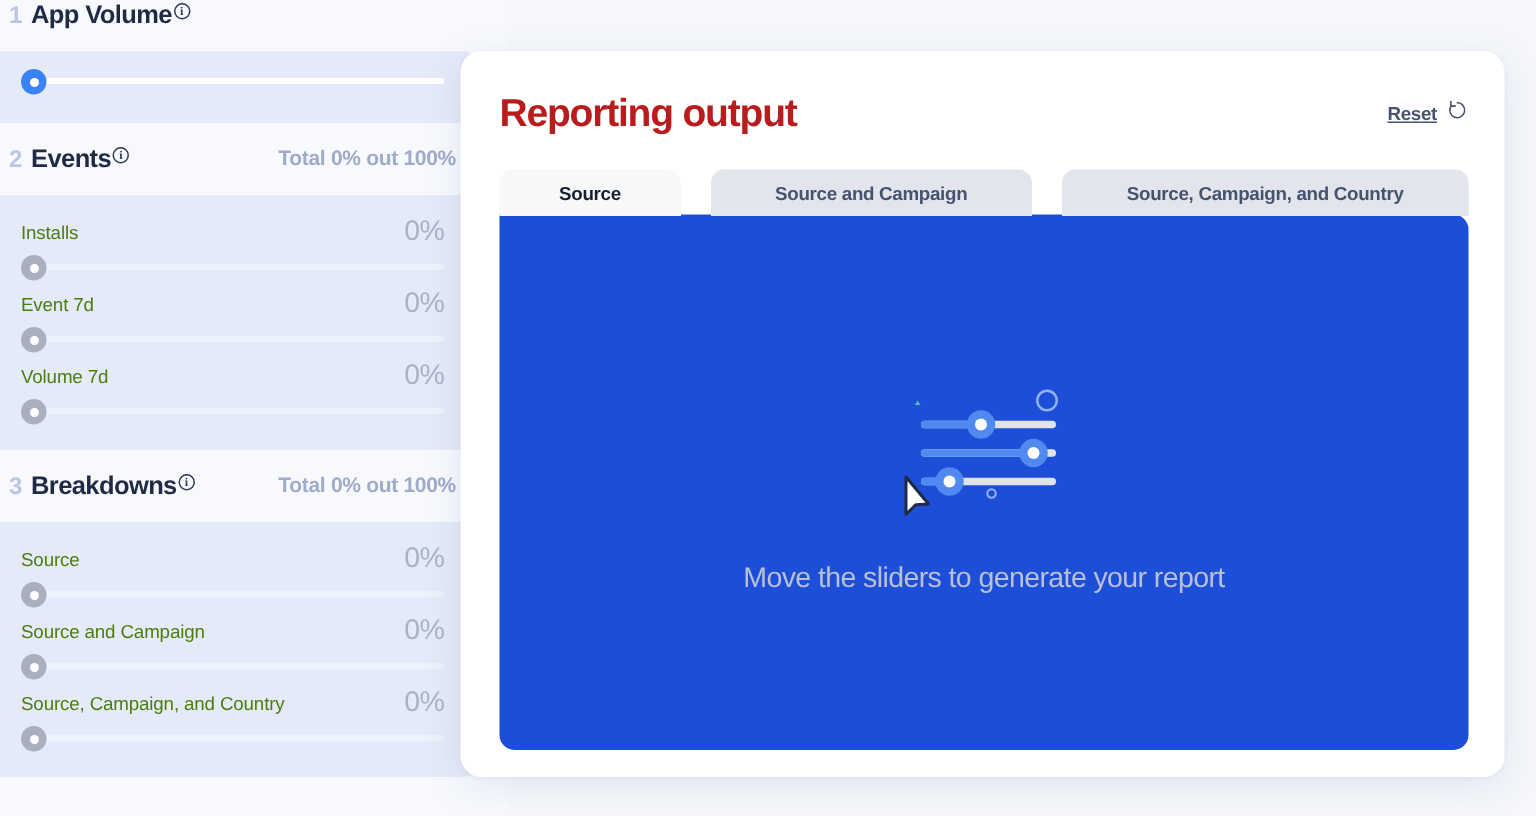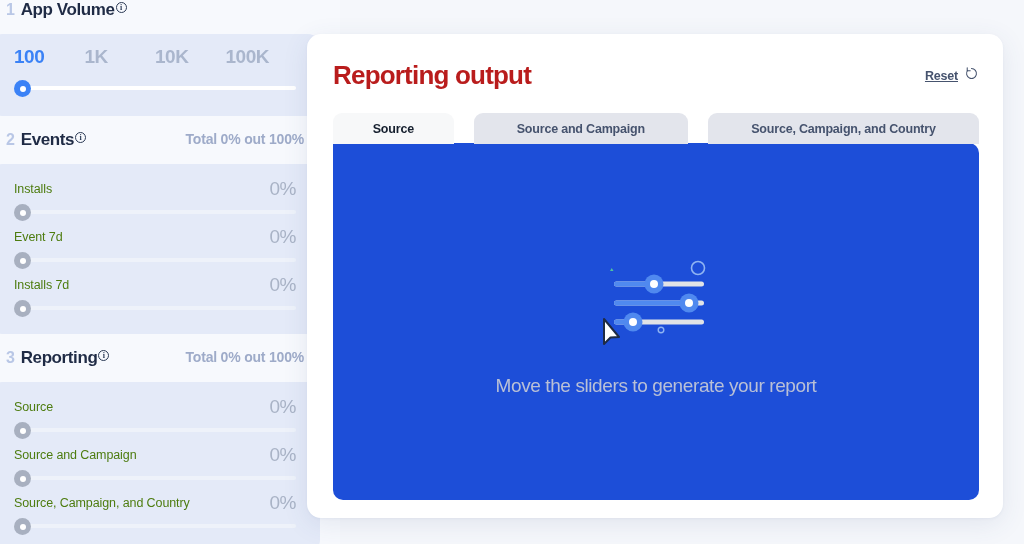--- a/index.html
+++ b/index.html
@@ -233,26 +233,20 @@
 
 <div id="left-panel">
 
   <div class="section-head">
     <span class="sec-num">1</span>
     <span class="sec-title">App Volume</span>
       <span class="info-icon">i</span>
   </div>
 
   <div class="group-box volume">
-    <div class="tick-row">
-      <span class="tick active">100</span>
-      <span class="tick">1K</span>
-      <span class="tick">10K</span>
-      <span class="tick">100K</span>
-    </div>
     <div class="slider-wrap">
       <div class="track light"></div>
       <div class="knob blue" style="left:0px;"></div>
     </div>
   </div>
 
   <div class="section-head" style="margin-top:14px;">
     <span class="sec-num">2</span>
     <span class="sec-title">Events</span>
       <span class="info-icon">i</span>
@@ -275,33 +269,33 @@
         <span class="metric-label">Event 7d</span>
         <span class="metric-value">0%</span>
       </div>
       <div class="slider-wrap">
         <div class="track dim"></div>
         <div class="knob gray" style="left:0px;"></div>
       </div>
     </div>
     <div class="metric-row">
       <div class="metric-head">
-        <span class="metric-label">Installs 7d</span>
+        <span class="metric-label">Volume 7d</span>
         <span class="metric-value">0%</span>
       </div>
       <div class="slider-wrap">
         <div class="track dim"></div>
         <div class="knob gray" style="left:0px;"></div>
       </div>
     </div>
   </div>
 
   <div class="section-head" style="margin-top:14px;">
     <span class="sec-num">3</span>
-    <span class="sec-title">Reporting</span>
+    <span class="sec-title">Breakdowns</span>
       <span class="info-icon">i</span>
     <span class="sec-total">Total 0% out 100%</span>
   </div>
 
   <div class="group-box">
     <div class="metric-row">
       <div class="metric-head">
         <span class="metric-label">Source</span>
         <span class="metric-value">0%</span>
       </div>

